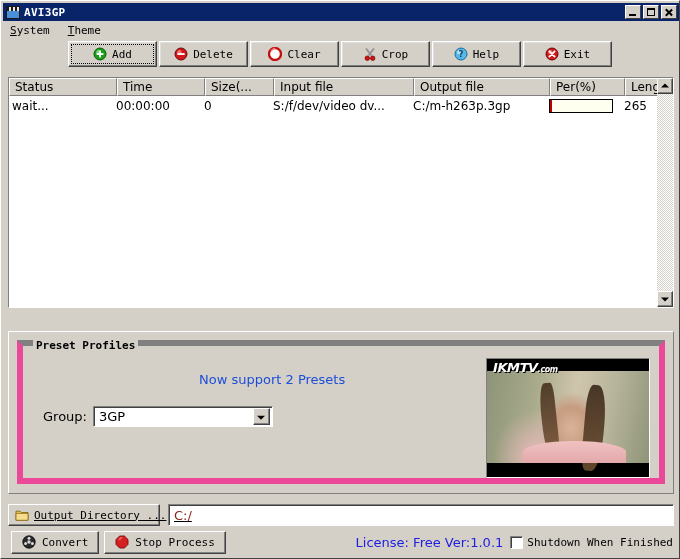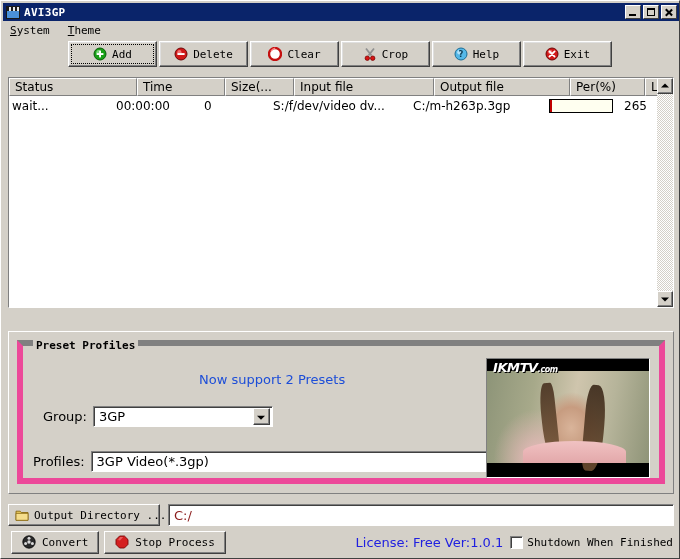--- a/index.html
+++ b/index.html
@@ -362,21 +362,21 @@
     text-shadow: 1px 1px 0 #000;
     white-space: nowrap;
     z-index: 4;
   }
   .pv-wm small { font-size: 8px; }
 
   
   .outrow {
     position: absolute; left: 7px; top: 503px;
     width: 666px; height: 22px;
-    display: flex; align-items: center;
+    display: flex; align-items: center; text-decoration: underline;
   }
   .outbtn {
     width: 152px; height: 22px;
     background: #d4d0c8;
     border-top: 1px solid #ffffff;
     border-left: 1px solid #ffffff;
     border-right: 1px solid #404040;
     border-bottom: 1px solid #404040;
     box-shadow: inset -1px -1px 0 #808080;
     box-sizing: border-box;
@@ -549,21 +549,21 @@
           <circle cx="5.4" cy="5.2" r="2.1" fill="#ff9a9a" opacity=".65"></circle>
           <path d="M4.4 4.4 L9.6 9.6 M9.6 4.4 L4.4 9.6" stroke="#ffffff" stroke-width="1.8" stroke-linecap="round"></path>
         </svg>
       </span>
       <span class="lbl">Exit</span>
     </div>
   </div>
 
   <div class="listwrap">
     <div class="lheader">
-      <div class="hcell" style="width:128px">Status</div>
+      <div class="hcell" style="width:108px">Status</div>
       <div class="hcell" style="width:88px">Time</div>
       <div class="hcell" style="width:69px">Size(...</div>
       <div class="hcell" style="width:140px">Input file</div>
       <div class="hcell" style="width:136px">Output file</div>
       <div class="hcell" style="width:75px">Per(%)</div>
       <div class="hcell" style="width:62px">Length</div>
     </div>
 
     <div class="lrow">
       <div class="cell" style="width:104px">wait...</div>
@@ -598,27 +598,20 @@
       <div class="presets-note">Now support 2 Presets</div>
 
       <div class="fieldrow" style="left:20px; top:60px;">
         <span class="flbl">Group:</span>
         <div class="combo" style="width:180px;">
           <span class="ctext">3GP</span>
           <span class="cbtn"></span>
         </div>
       </div>
 
-      <div class="fieldrow" style="left:10px; top:105px;">
-        <span class="flbl">Profiles:</span>
-        <div class="combo" style="width:420px;">
-          <span class="ctext">3GP Video(*.3gp)</span>
-          <span class="cbtn"></span>
-        </div>
-      </div>
 
       <div class="preview">
         <div class="pv-img">
           <div class="pv-hair-l"></div>
           <div class="pv-hair-r"></div>
           <div class="pv-shoulder"></div>
         </div>
         <div class="pv-wm"><span>IKMTV</span><small>.com</small></div>
       </div>
     </div>

